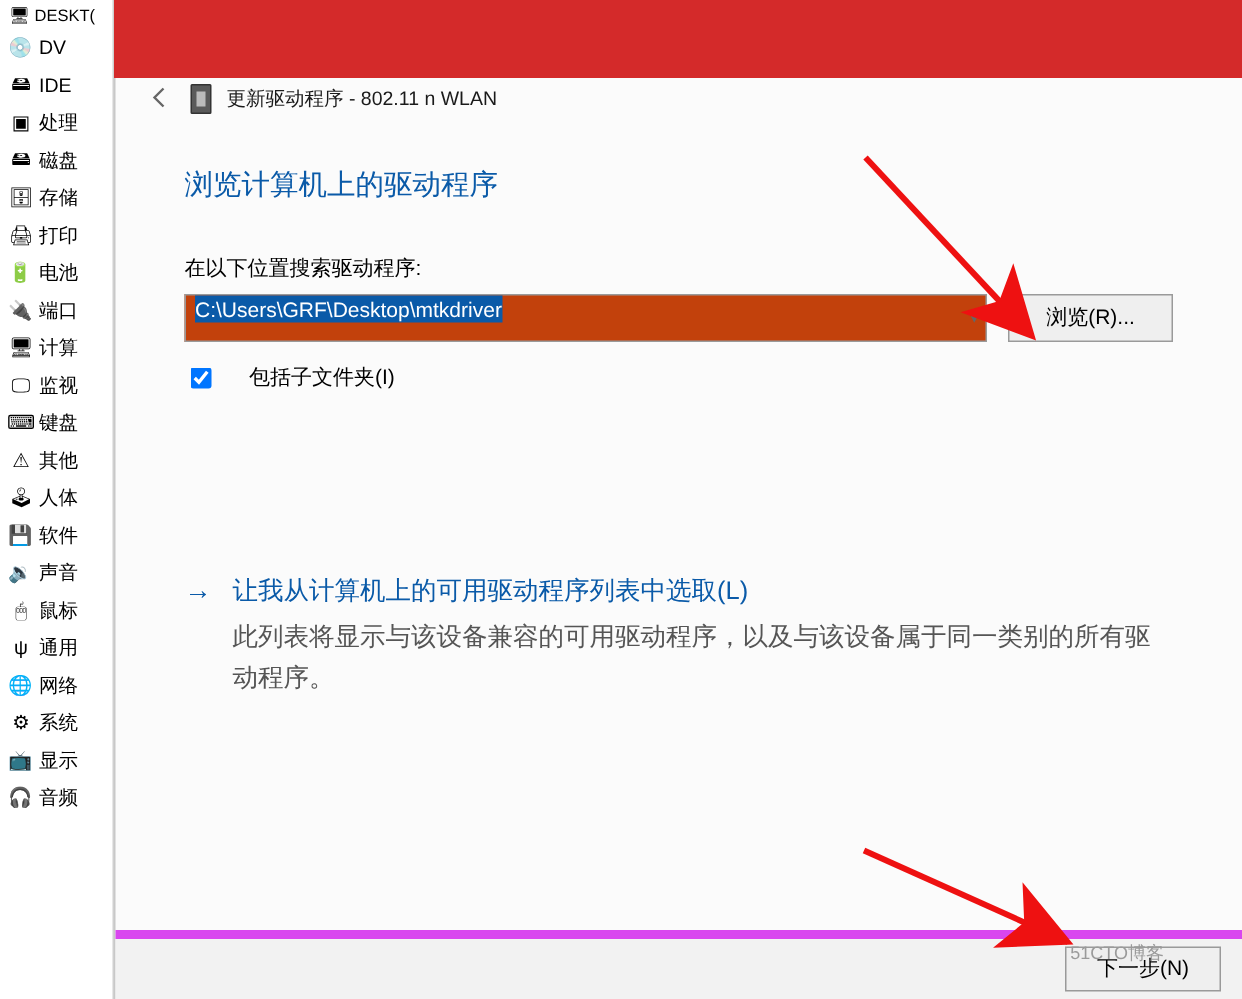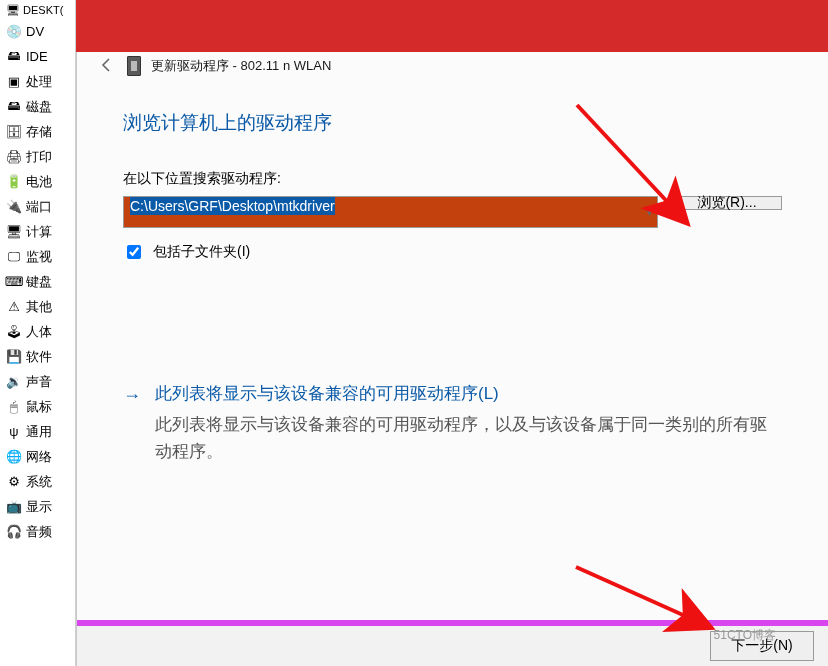--- a/index.html
+++ b/index.html
@@ -124,28 +124,28 @@
     transform: translateY(-50%);
     font-size: 10px;
     color: #666;
     pointer-events: none;
   }
   .btn {
     border: 1px solid #9a9a9a;
     background: #efefef;
     padding: 0 18px;
     font-size: 14px;
-    height: 14px;
+    height: 32px;
     display: flex; align-items: center; justify-content: center;
     min-width: 110px;
     cursor: pointer;
   }
   .chk-row {
     margin-top: 14px;
-    display: flex; align-items: center; gap: 9px;
+    display: flex; align-items: center; gap: 22px;
     font-size: 14px;
   }
   .chk-row input { width: 14px; height: 14px; }
   .link-block {
     margin-top: 120px;
     display: flex;
     gap: 14px;
     color: #0a5aa8;
   }
   .link-arrow {
@@ -323,21 +323,21 @@
     </div>
 
     <label class="chk-row">
       <input type="checkbox" checked="" style="">
       <span>包括子文件夹(I)</span>
     </label>
 
     <div class="link-block">
       <div class="link-arrow">→</div>
       <div>
-        <div class="link-title">此列表将显示与该设备兼容的可用驱动程序(L)</div>
+        <div class="link-title">让我从计算机上的可用驱动程序列表中选取(L)</div>
         <div class="link-desc">此列表将显示与该设备兼容的可用驱动程序，以及与该设备属于同一类别的所有驱动程序。</div>
       </div>
     </div>
   </div>
 
   <div class="footer">
     <div class="btn">
       <span>下一步(N)</span>
     </div>
   </div>

